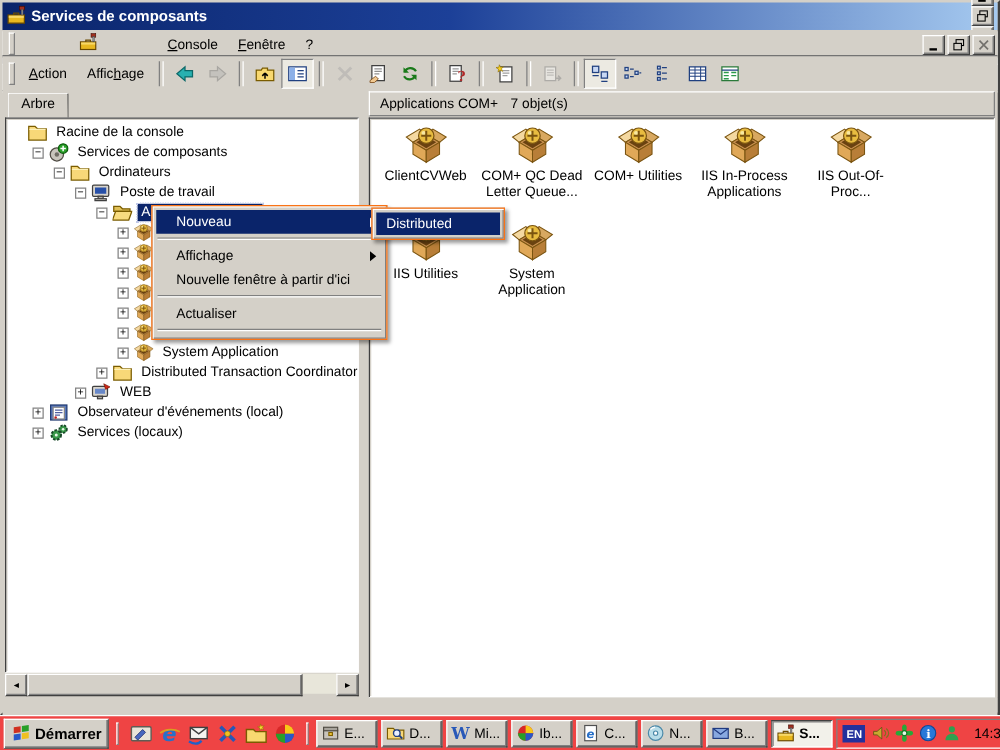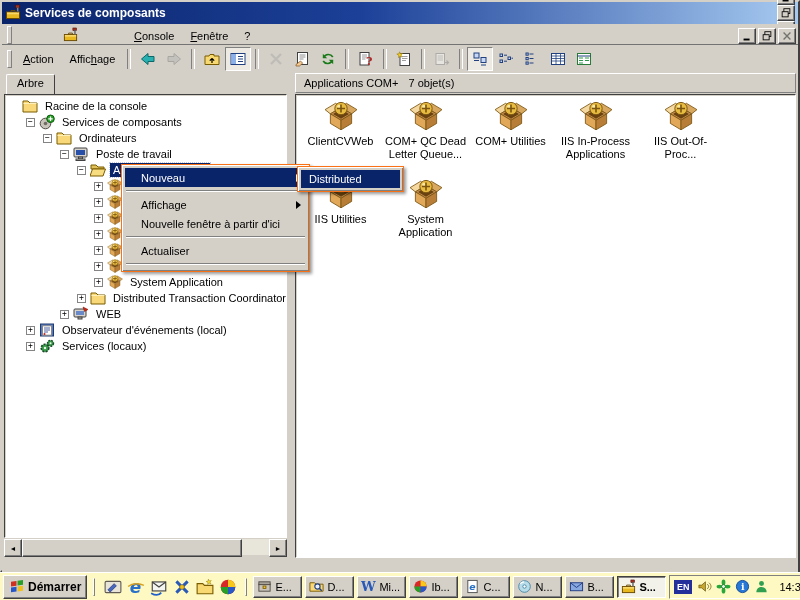--- a/index.html
+++ b/index.html
@@ -74,21 +74,21 @@
     padding:3px;z-index:40;}
   #context-menu{left:121px;top:164px;width:181px;}
   #sub-menu{left:297px;top:166px;width:99px;z-index:41;}
   .mitem{height:19px;display:flex;align-items:center;padding:0 14px 0 16px;position:relative;white-space:nowrap;}
   .mitem.hl{background:#0a246a;color:#fff;}
   .msep{height:0;border-top:1px solid #808080;border-bottom:1px solid #fff;margin:3px 1px;}
   .subarrow{position:absolute;right:5px;top:50%;margin-top:-4px;width:0;height:0;
     border-top:4px solid transparent;border-bottom:4px solid transparent;border-left:5px solid currentColor;}
   #sub-menu .mitem{padding:0 8px;height:18px;}
   
-  #taskbar{position:absolute;left:0;top:572px;width:800px;height:28px;background:#fef9c3;
+  #taskbar{position:absolute;left:0;top:572px;width:800px;height:28px;background:#ef4444;
     border-top:1px solid #fff;display:flex;align-items:center;padding:0 3px;box-sizing:border-box;gap:3px;}
   #start-button{height:22px;background:#d4d0c8;border:1px solid;border-color:#fff #404040 #404040 #fff;
     box-shadow:inset -1px -1px 0 #808080;display:flex;align-items:center;gap:3px;padding:0 5px;
     font-weight:bold;font-size:12px;flex:none;}
   .qbtn{width:23px;height:22px;display:flex;align-items:center;justify-content:center;flex:none;}
   .taskbtn{width:49px;height:22px;background:#d4d0c8;border:1px solid;border-color:#fff #404040 #404040 #fff;
     box-shadow:inset -1px -1px 0 #808080;display:flex;align-items:center;gap:3px;padding:0 3px;
     box-sizing:border-box;overflow:hidden;white-space:nowrap;flex:none;}
   .taskbtn.active{border-color:#404040 #fff #fff #404040;box-shadow:inset 1px 1px 0 #808080;
     background:#f2f1ea;font-weight:bold;}

